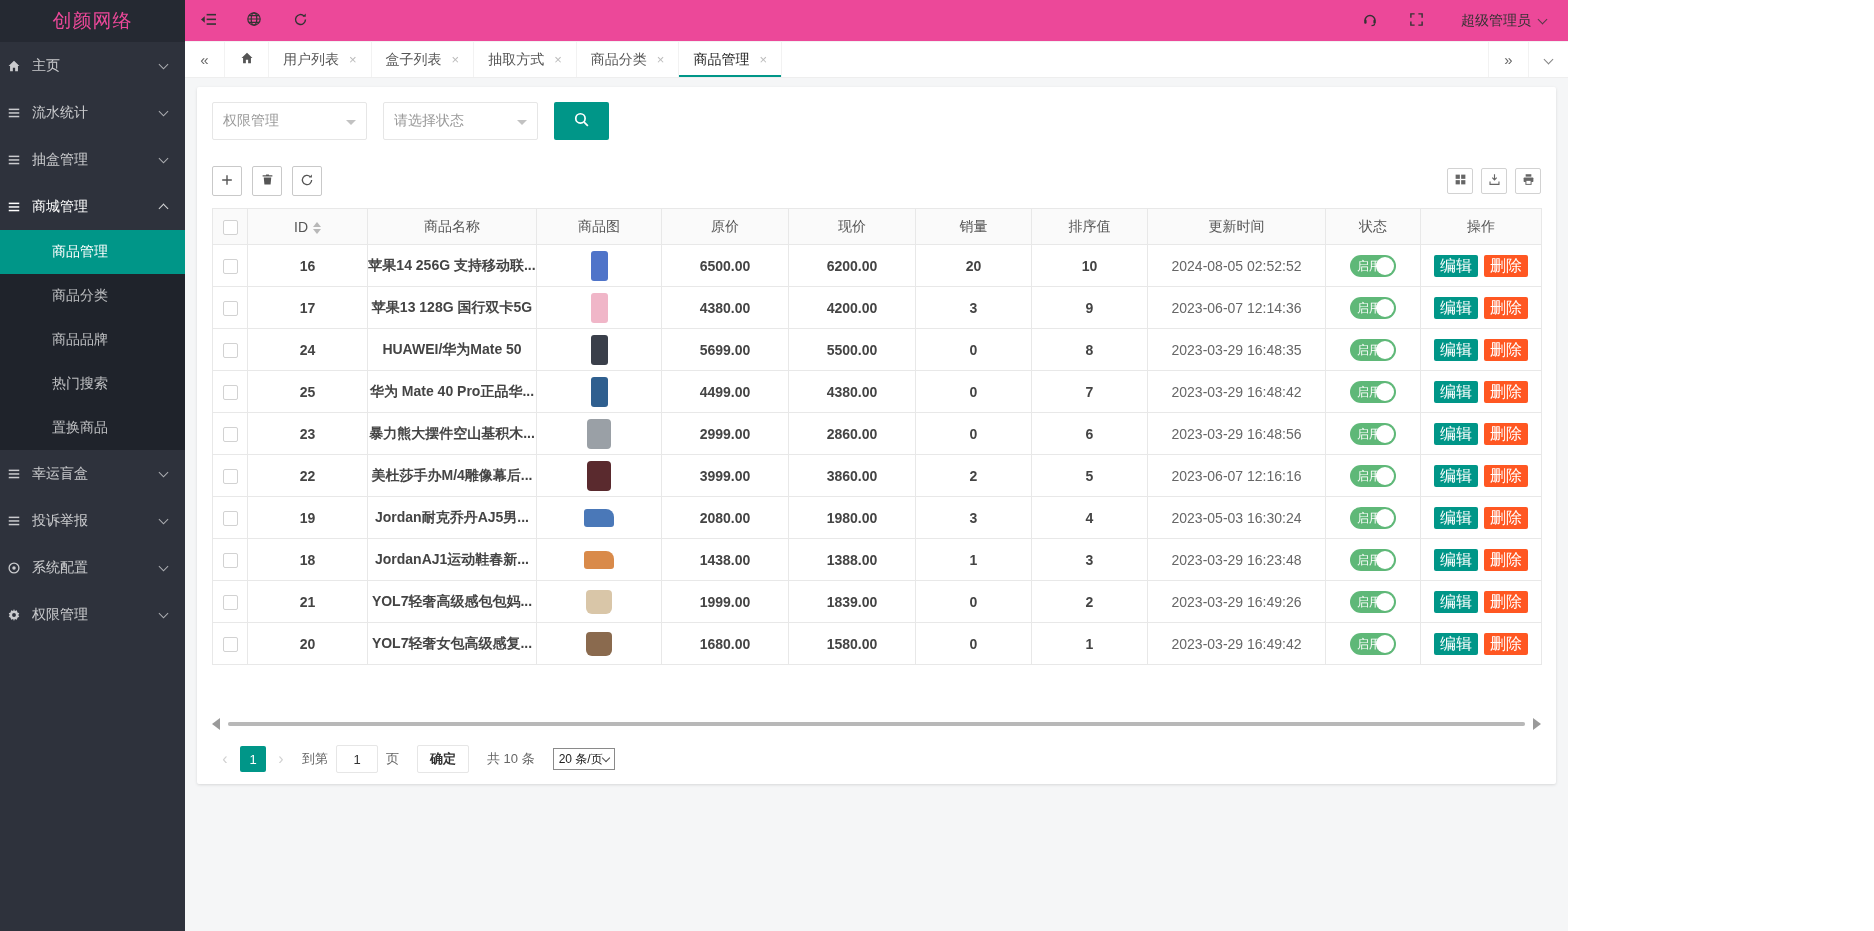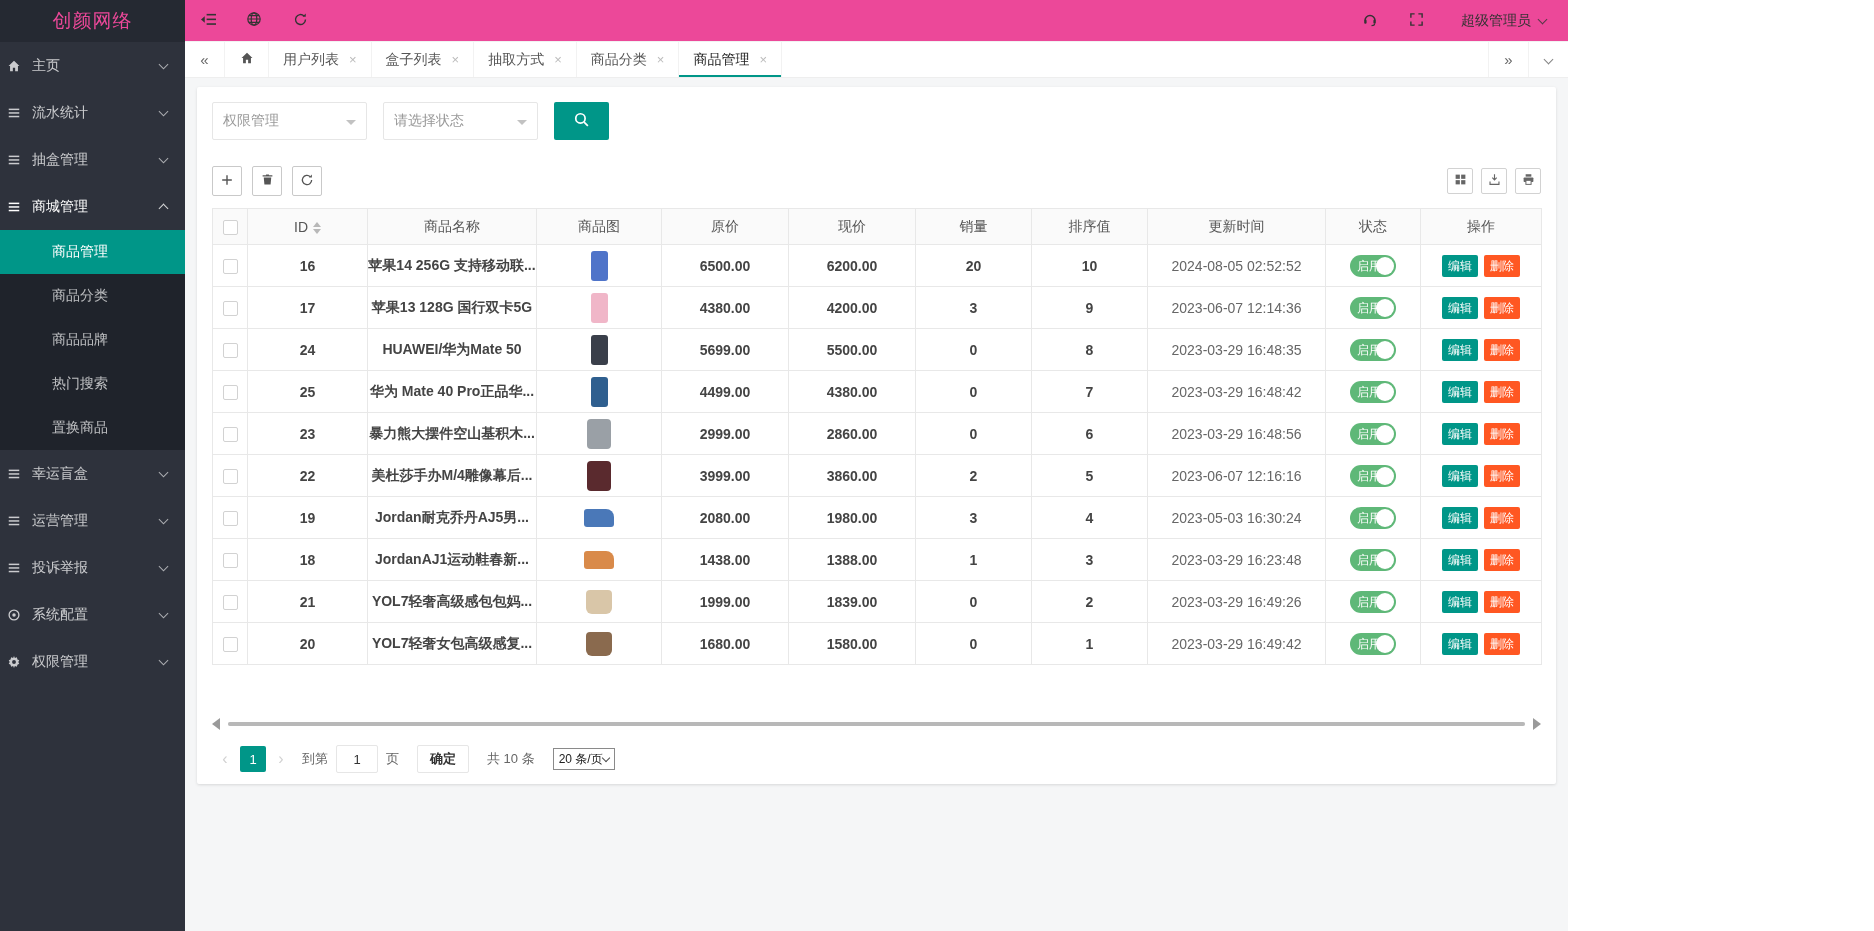--- a/index.html
+++ b/index.html
@@ -66,21 +66,21 @@
   .sort .desc{border-top:5px solid #b8b8b8}
   .thumb-wrap{display:flex;align-items:center;justify-content:center;height:100%}
   .thumb{border-radius:3px;cursor:pointer}
   .thumb.phone{width:17px;height:30px;border-radius:3px}
   .thumb.figure{width:24px;height:30px;border-radius:4px}
   .thumb.shoe{width:30px;height:18px;border-radius:3px 8px 3px 3px}
   .thumb.bag{width:26px;height:24px;border-radius:4px 4px 6px 6px}
   .toggle{width:46px;height:22px;border-radius:20px;background:#5FB878;position:relative;display:inline-block;cursor:pointer;vertical-align:middle}
   .toggle .t-label{position:absolute;left:7px;top:0;line-height:22px;font-size:12px;color:#fff;font-style:normal;font-weight:normal}
   .toggle .knob{position:absolute;right:2px;top:2px;width:18px;height:18px;border-radius:50%;background:#fff}
-  .op-btn{display:inline-block;height:22px;line-height:22px;padding:0 6px;border-radius:2px;color:#fff;font-size:12px;cursor:pointer;font-style:normal;font-weight:normal}
+  .op-btn{display:inline-block;height:22px;line-height:22px;padding:0 6px;border-radius:2px;color:#fff;font-size:16px;cursor:pointer;font-style:normal;font-weight:normal}
   .op-btn.edit{background:#009688;margin-right:6px}
   .op-btn.del{background:#FF5722}
 
   
   .hscroll{display:flex;align-items:center;width:1329px;margin-top:52px;height:14px}
   .hs-arrow{width:0;height:0;cursor:pointer}
   .hs-arrow.left{border-top:6px solid transparent;border-bottom:6px solid transparent;border-right:8px solid #9a9a9a}
   .hs-arrow.right{border-top:6px solid transparent;border-bottom:6px solid transparent;border-left:8px solid #9a9a9a}
   .hs-track{flex:1;height:4px;background:#e3e3e3;margin:0 8px;border-radius:2px;position:relative}
   .hs-thumb{position:absolute;left:0;top:0;height:4px;width:100%;background:#b8b8b8;border-radius:2px;cursor:pointer}
@@ -153,31 +153,20 @@
         </div>
         <div class="menu-item">
           <span class="mi-icon">
             <svg viewBox="0 0 16 16" width="14" height="14" fill="currentColor">
               <rect x="2" y="3" width="12" height="1.7"></rect>
               <rect x="2" y="7.1" width="12" height="1.7"></rect>
               <rect x="2" y="11.2" width="12" height="1.7"></rect>
             </svg>
           </span>
           <span class="mi-label">幸运盲盒</span>
-          <span class="chev "></span>
-        </div>
-        <div class="menu-item">
-          <span class="mi-icon">
-            <svg viewBox="0 0 16 16" width="14" height="14" fill="currentColor">
-              <rect x="2" y="3" width="12" height="1.7"></rect>
-              <rect x="2" y="7.1" width="12" height="1.7"></rect>
-              <rect x="2" y="11.2" width="12" height="1.7"></rect>
-            </svg>
-          </span>
-          <span class="mi-label">运营管理</span>
           <span class="chev "></span>
         </div>
         <div class="menu-item">
           <span class="mi-icon">
             <svg viewBox="0 0 16 16" width="14" height="14" fill="currentColor">
               <rect x="2" y="3" width="12" height="1.7"></rect>
               <rect x="2" y="7.1" width="12" height="1.7"></rect>
               <rect x="2" y="11.2" width="12" height="1.7"></rect>
             </svg>
           </span>

